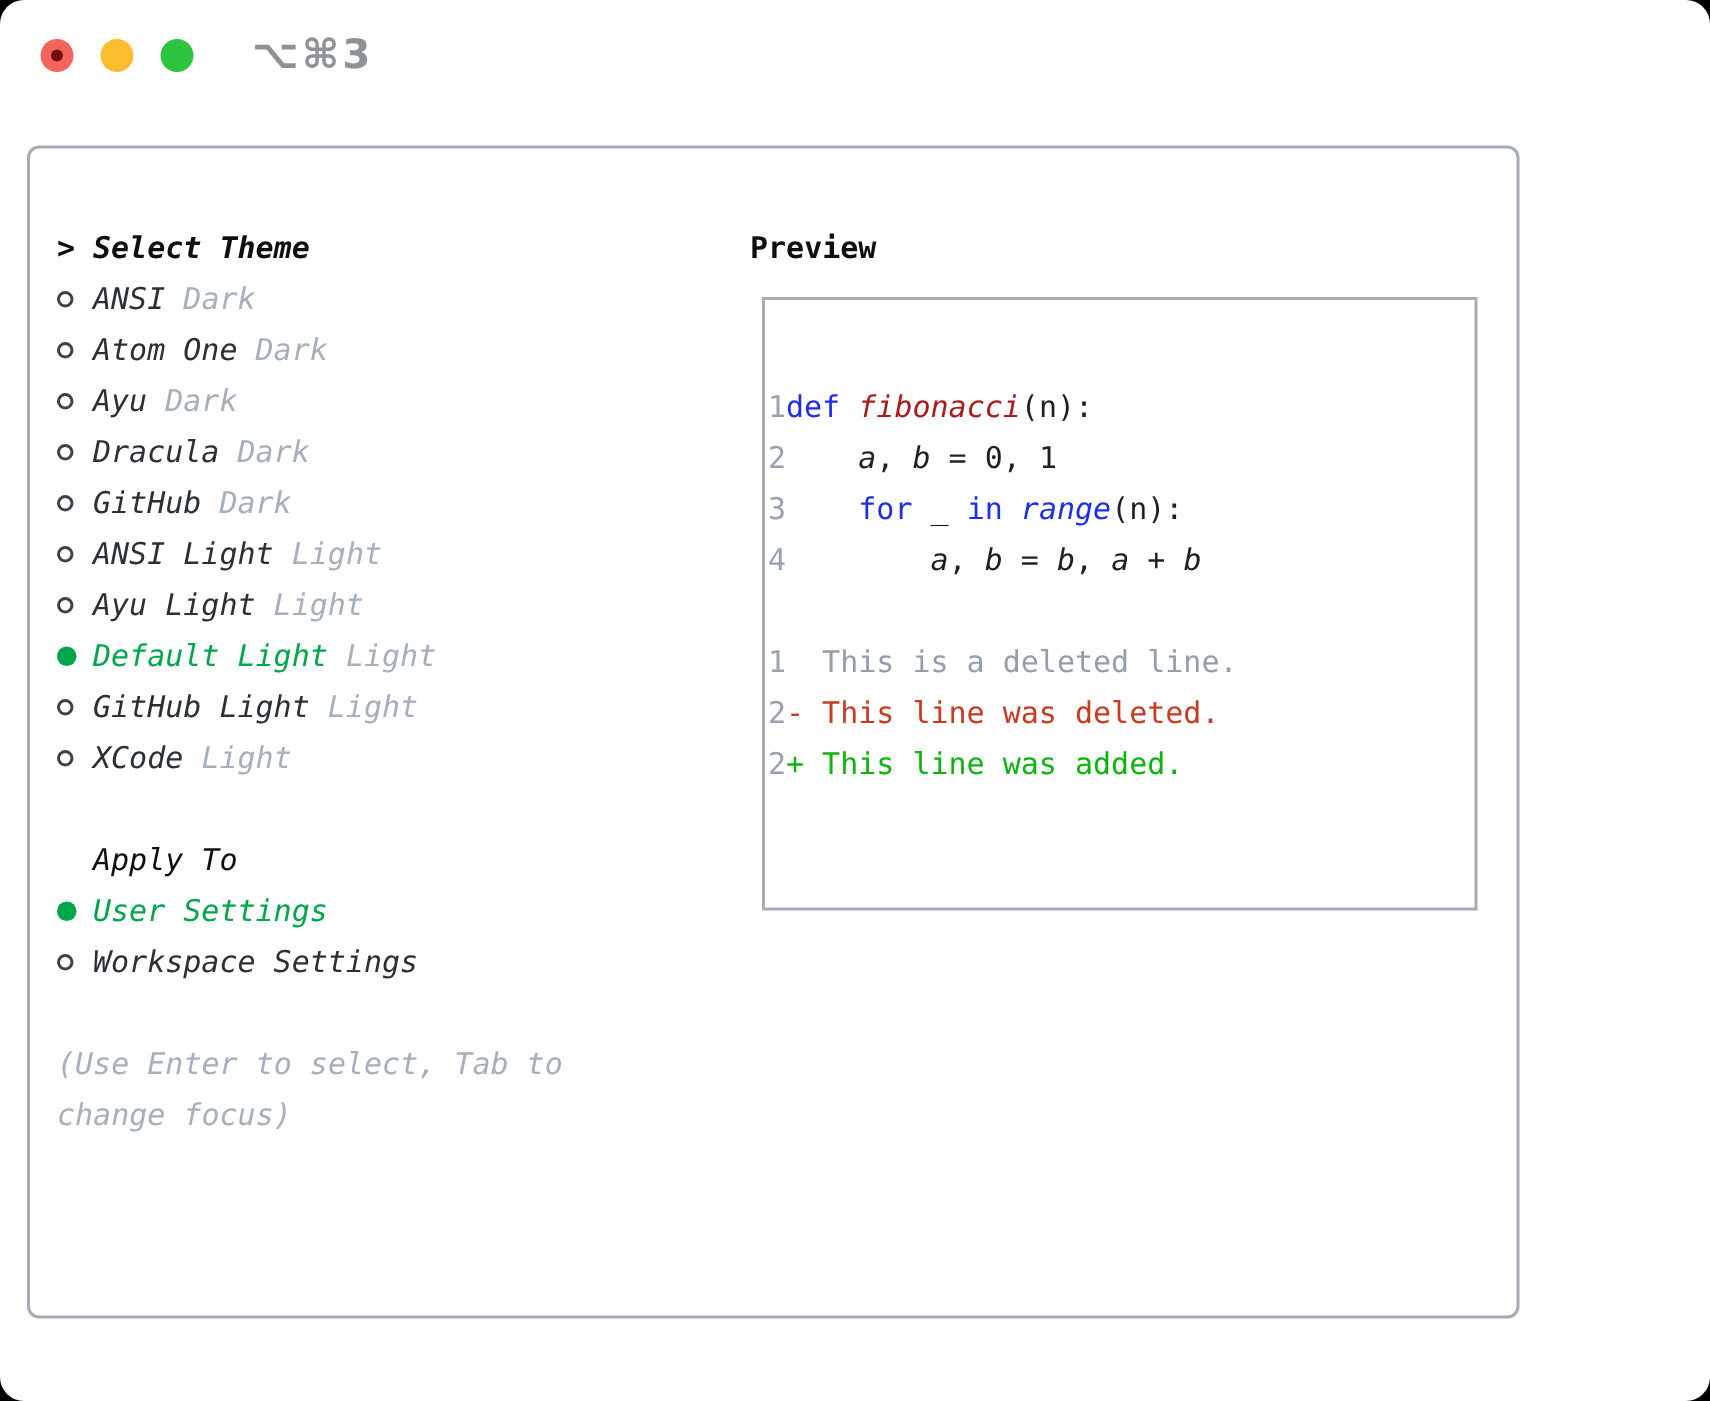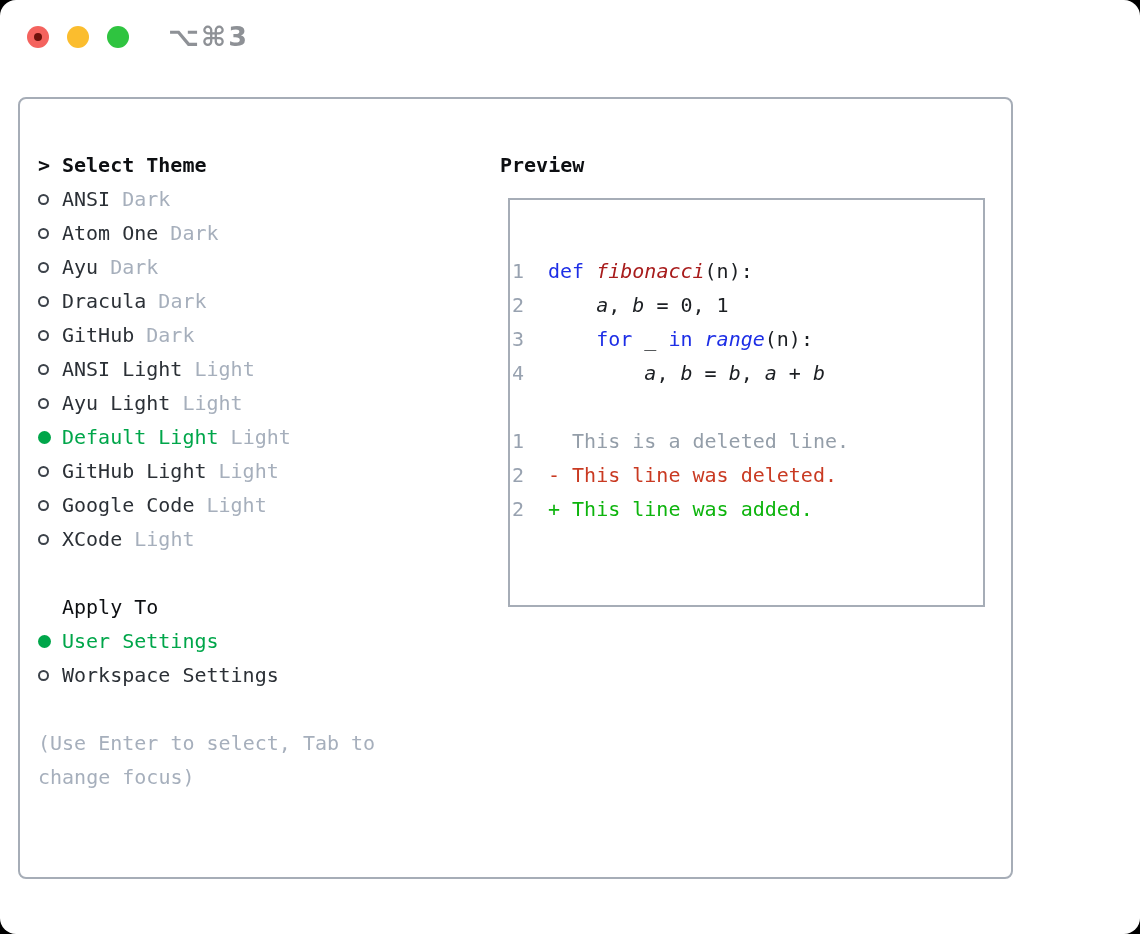--- a/index.html
+++ b/index.html
@@ -19,40 +19,40 @@
     font-family:"DejaVu Sans","Liberation Sans",sans-serif;
     font-size:27px;font-weight:700;letter-spacing:2px;color:var(--shortcut-gray);
   }
   
   .panel{
     position:absolute;left:18px;top:97px;width:995px;height:782px;
     border:2px solid var(--border-gray);border-radius:8px;box-sizing:border-box;
   }
   .row{height:34px;line-height:34px;font-size:20px;white-space:pre;color:var(--text-dark);}
   
-  .left-col{position:absolute;left:18px;top:49px;width:440px;}
+  .left-col{position:absolute;left:18px;top:49px;width:440px;font-style:italic;}
   .gutter{display:inline-block;width:24px;}
   .hdr{font-weight:700;color:var(--text-black);}
   .bullet{display:inline-block;width:11px;height:11px;border:2px solid var(--bullet-gray);border-radius:50%;box-sizing:border-box;margin-right:13px;vertical-align:1px;}
   .bullet.sel{width:13px;height:13px;border:none;background:var(--selected-green);margin-right:11px;vertical-align:0;}
   .name.sel{color:var(--selected-green);}
   .tag{color:var(--muted-gray);}
   .spacer{height:34px;}
   .apply-hdr{color:var(--text-black);}
   .hint{color:var(--muted-gray);}
   
   .preview-title{position:absolute;left:480px;top:49px;font-weight:700;color:var(--text-black);}
   .preview-box{
     position:absolute;left:488px;top:99px;width:477px;height:409px;
     border:2px solid var(--border-gray);box-sizing:border-box;
     padding:20px 0 0 2px;overflow:hidden;
   }
   .prow{height:34px;line-height:34px;font-size:20px;white-space:pre;}
   .lnum{display:inline-block;width:12px;color:var(--line-number-gray);}
-  .pcontent{margin-left:24px;color:var(--code-text);}
+  .pcontent{color:var(--code-text);}
   .tok-kw{color:var(--keyword-blue);}
   .tok-fn{color:var(--function-red);font-style:italic;}
   .tok-call{color:var(--keyword-blue);font-style:italic;}
   .tok-var{font-style:italic;color:var(--code-text);}
   .tok-pl{color:var(--code-text);}
   .diff-context{color:var(--context-gray);}
   .diff-deleted{color:var(--deleted-red);}
   .diff-added{color:var(--added-green);}
 </style>
 </head>
@@ -72,21 +72,20 @@
       <div id="theme-list">
           <div class="row"><span class="bullet"></span><span class="name">ANSI</span><span class="tag"> Dark</span></div>
           <div class="row"><span class="bullet"></span><span class="name">Atom One</span><span class="tag"> Dark</span></div>
           <div class="row"><span class="bullet"></span><span class="name">Ayu</span><span class="tag"> Dark</span></div>
           <div class="row"><span class="bullet"></span><span class="name">Dracula</span><span class="tag"> Dark</span></div>
           <div class="row"><span class="bullet"></span><span class="name">GitHub</span><span class="tag"> Dark</span></div>
           <div class="row"><span class="bullet"></span><span class="name">ANSI Light</span><span class="tag"> Light</span></div>
           <div class="row"><span class="bullet"></span><span class="name">Ayu Light</span><span class="tag"> Light</span></div>
           <div class="row"><span class="bullet sel"></span><span class="name sel">Default Light</span><span class="tag"> Light</span></div>
           <div class="row"><span class="bullet"></span><span class="name">GitHub Light</span><span class="tag"> Light</span></div>
-          <div class="row"><span class="bullet"></span><span class="name">Google Code</span><span class="tag"> Light</span></div>
           <div class="row"><span class="bullet"></span><span class="name">XCode</span><span class="tag"> Light</span></div>
         </div>
       <div class="spacer"></div>
       <div class="row apply-hdr"><span class="gutter"> </span><span>Apply To</span></div>
       <div id="apply-options">
           <div class="row"><span class="bullet sel"></span><span class="name sel">User Settings</span></div>
           <div class="row"><span class="bullet"></span><span class="name">Workspace Settings</span></div>
         </div>
       <div class="spacer"></div>
       <div class="row hint">(Use Enter to select, Tab to</div>

